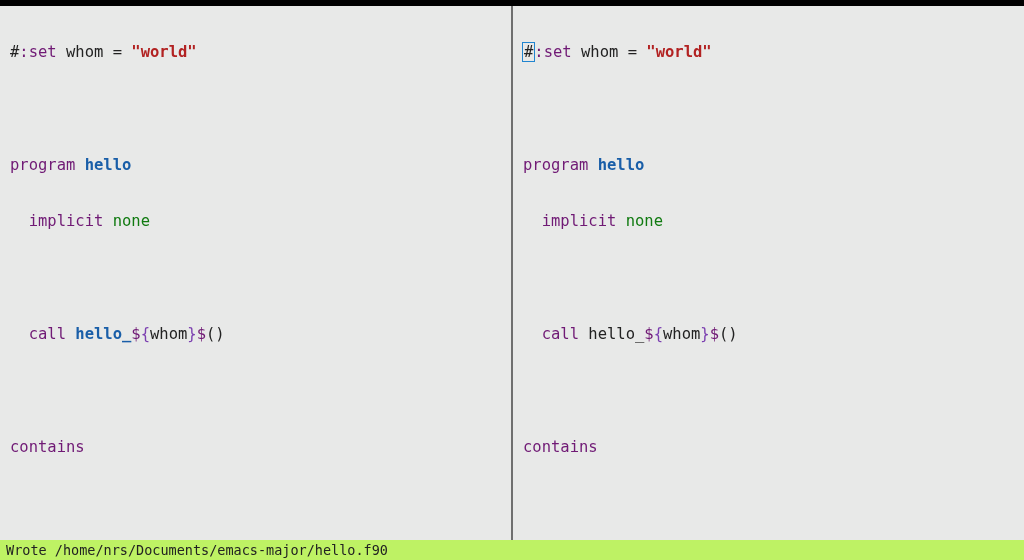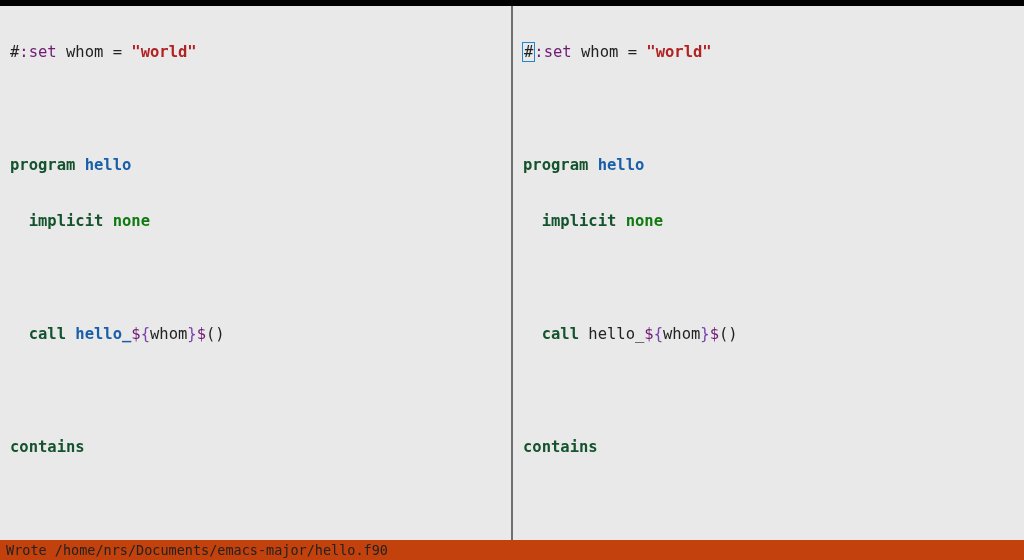--- a/index.html
+++ b/index.html
@@ -6,33 +6,33 @@
   html, body { width: 1024px; height: 560px; overflow: hidden; font-family: "DejaVu Sans Mono", "Menlo", monospace; font-size: 15.5px; }
   body { background: #000; }
   .frame { display: flex; flex-direction: column; width: 1024px; height: 560px; }
   .top-strip { height: 6px; background: #000; display:flex; }
   .top-strip .half { flex:1; }
   .panes { flex: 1; display: flex; min-height: 0; }
   .pane { flex: 1; background: #e8e9e8; position: relative; overflow: hidden; display:flex; flex-direction:column; }
   .divider { width: 2px; background: #6f6f6f; }
   .buffer { flex:1; padding: 4px 6px 4px 10px; line-height: 1.82; white-space: pre; color:#222; }
   .ln { display:block; }
-  .kw-red { color: #14532d; font-weight: bold; }
+  .kw-red { color: #701a75; font-weight: normal; }
   .kw-blue { color: #195ea8; font-weight: bold; }
-  .kw-green { color: #107a10; font-weight: bold; }
+  .kw-green { color: #107a10; font-weight: normal; }
   .ident-blue { color: #195ea8; font-weight: bold; }
   .purple { color: #701a75; }
   .brace { color: #7b3fb0; }
   .str { color: #b22222; font-weight: bold; }
   .hash { color: #222; }
   .hashbox { background:#e8e9e8; outline:1px solid #2185d0; padding:0 1px; }
   .modeline { height: 20px; font-size: 13.5px; line-height: 20px; padding: 0 4px; white-space: pre; overflow:hidden; font-family: "DejaVu Sans Mono", monospace; }
   .modeline.active { background: #d6d7d6; color:#222; }
   .modeline.inactive { background: #e8e9e8; color:#9a9a9a; }
-  .echo { height: 20px; background:#c2410c; color:#222; font-size: 13.5px; line-height:20px; padding:0 6px; font-family: "DejaVu Sans Mono", monospace; }
+  .echo { height: 20px; background:#bef264; color:#222; font-size: 13.5px; line-height:20px; padding:0 6px; font-family: "DejaVu Sans Mono", monospace; }
 </style>
 </head>
 <body>
 
 <div class="frame">
   <div class="top-strip">
     <div class="half"></div>
     <div class="half"></div>
   </div>
 

